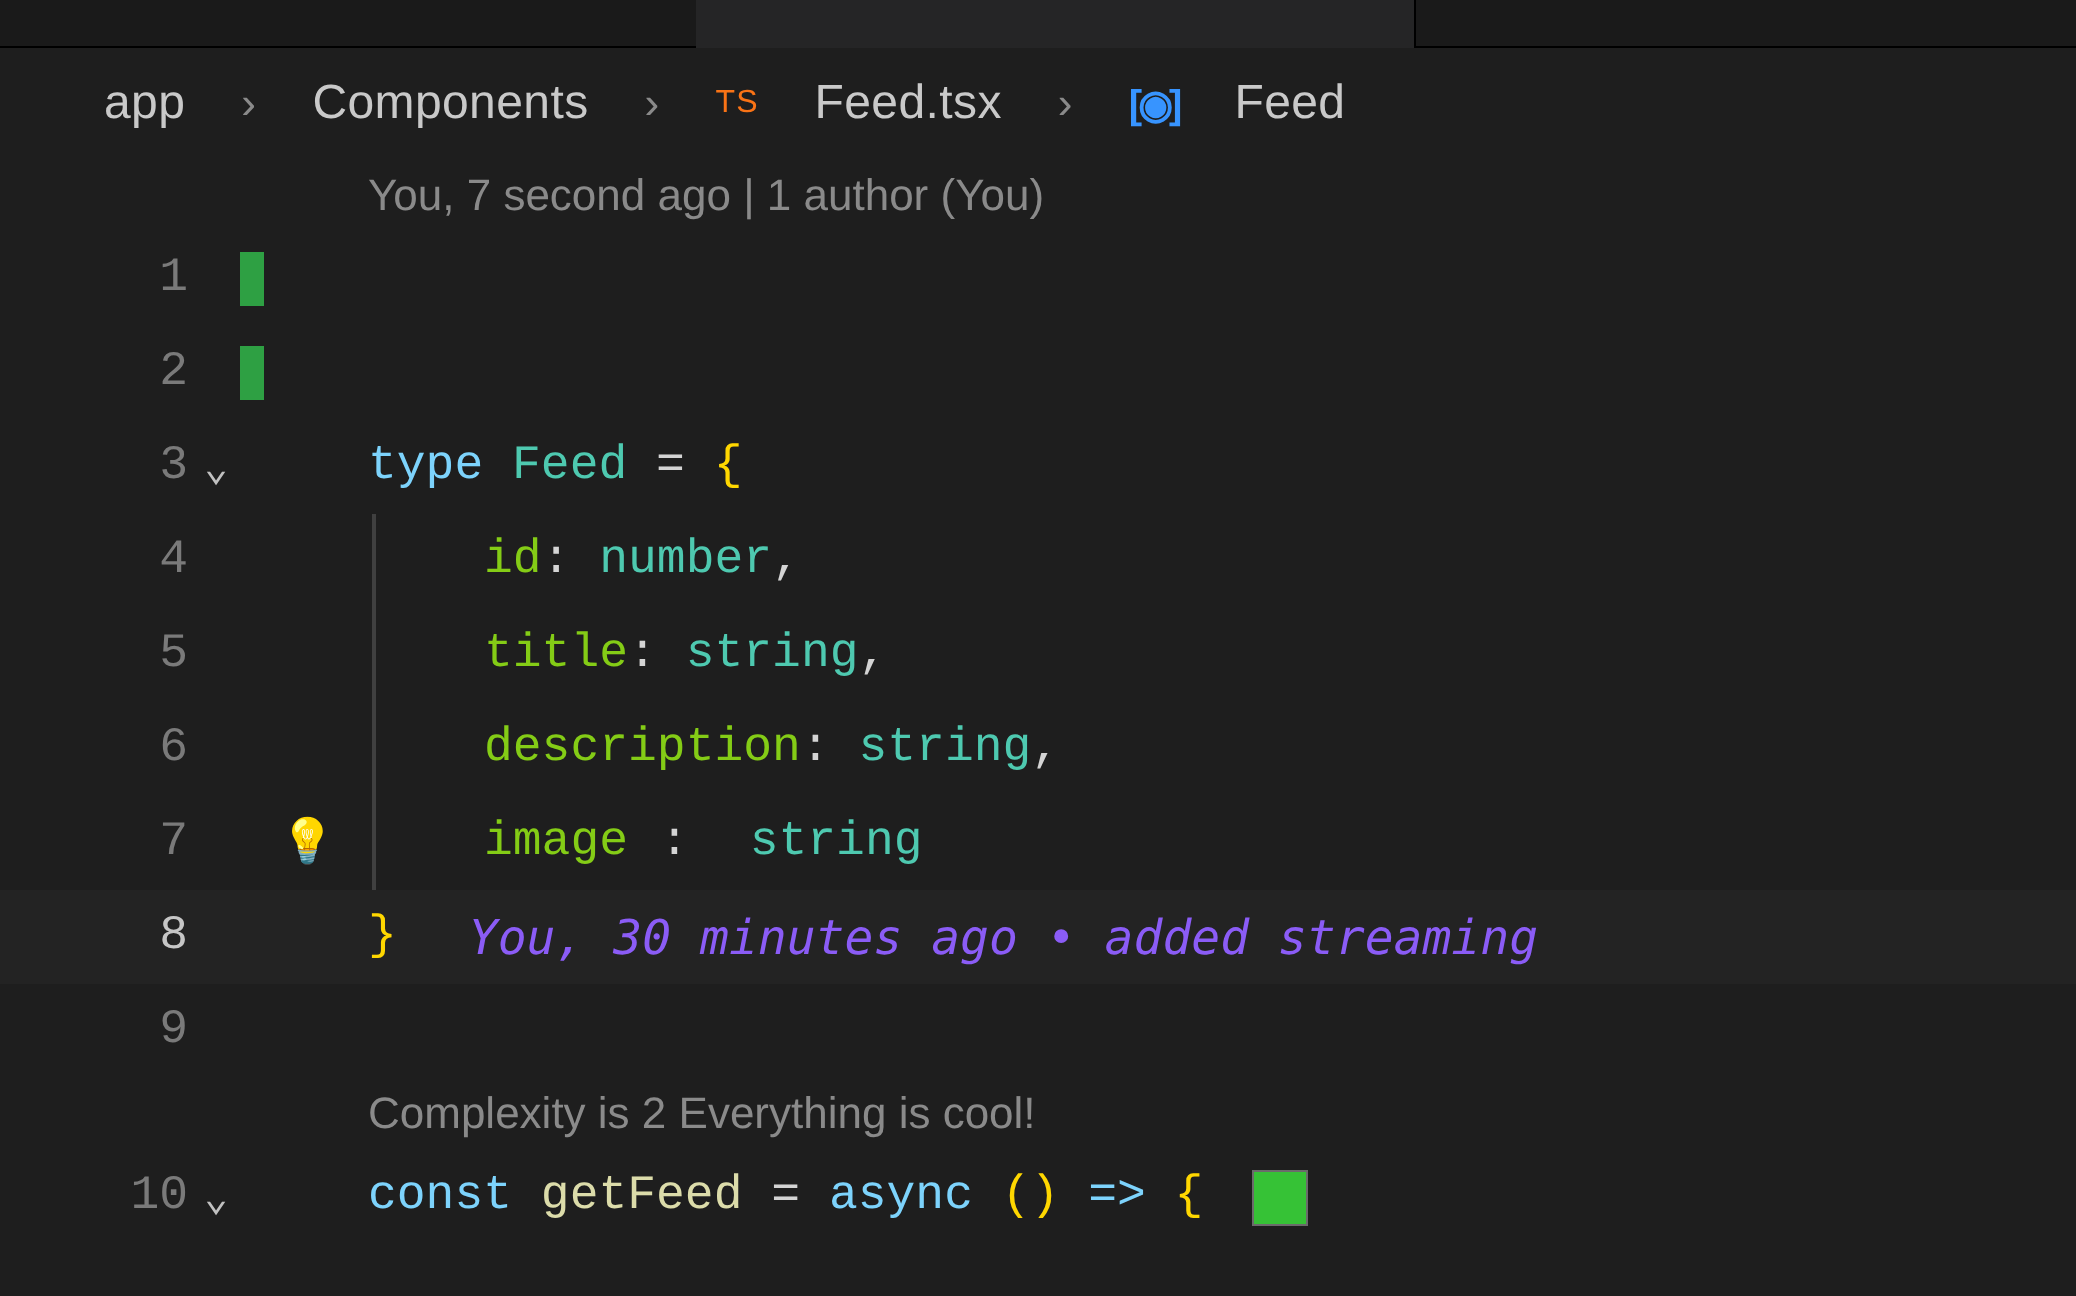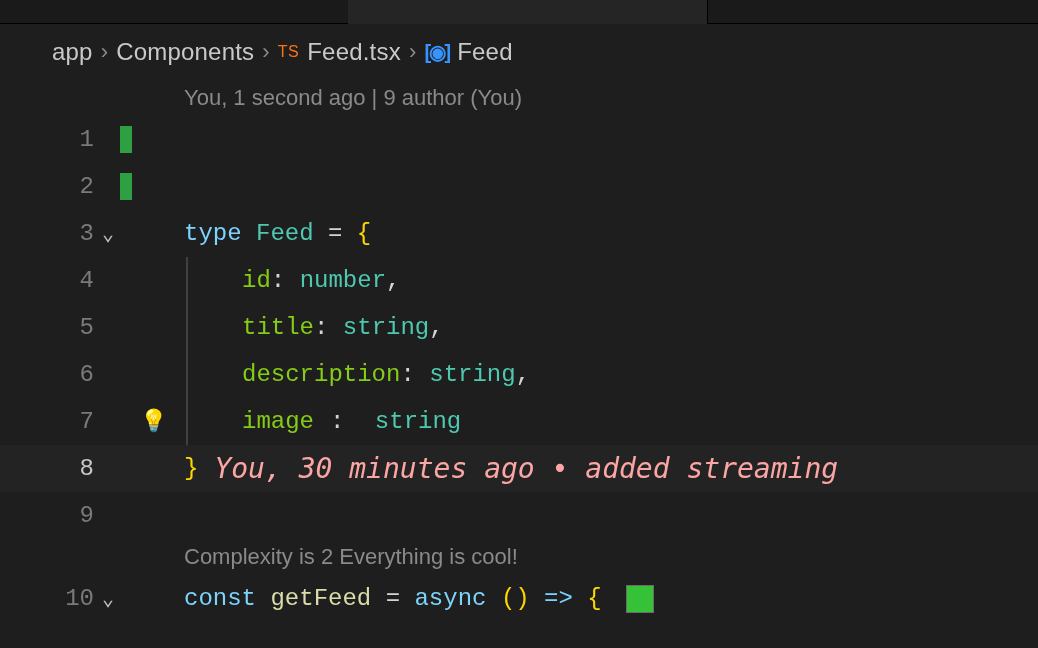--- a/index.html
+++ b/index.html
@@ -22,21 +22,21 @@
       top: 0;
       left: 348px;
       width: 360px;
       height: 24px;
       background: #252526;
       border-right: 1px solid #000;
     }
     .breadcrumb {
       display: flex;
       align-items: center;
-      gap: 8px;
+      gap: 28px;
       padding: 14px 12px 14px 52px;
       font-size: 24px;
       color: #bdbdbd;
       font-family: -apple-system, "Segoe UI", sans-serif;
       letter-spacing: 0.2px;
     }
     .bc-sep {
       color: #8a8a8a;
       font-size: 22px;
     }
@@ -97,21 +97,21 @@
       display: flex;
       align-items: center;
     }
     .string { color: #ce9178; }
     .keyword { color: #7dd3fc; }
     .typename { color: #4ec9b0; }
     .op { color: #d4d4d4; }
     .punct { color: #d4d4d4; }
     .prop { color: #84cc16; }
     .yellowbrace { color: #ffd700; }
-    .blameinline { color: #fca5a5; font-style: italic; font-size: 28px; margin-left: 16px; font-family: Menlo, monospace; }
+    .blameinline { color: #8b5cf6; font-style: italic; font-size: 24px; margin-left: 36px; font-family: Menlo, monospace; }
     .indent-guide {
       position: absolute;
       left: 186px;
       top: 0;
       bottom: 0;
       width: 2px;
       background: #404040;
     }
     .indent1 { left: 186px; }
     .bulb {
@@ -143,21 +143,21 @@
   <span class="bc-sep">›</span>
   <span class="bc-item">Components</span>
   <span class="bc-sep">›</span>
   <span class="bc-ts">TS</span>
   <span class="bc-item">Feed.tsx</span>
   <span class="bc-sep">›</span>
   <span class="bc-symbol-icon">[◉]</span>
   <span class="bc-item">Feed</span>
 </div>
 
-<div class="annot">You, 1 second ago | 9 author (You)</div>
+<div class="annot">You, 7 second ago | 1 author (You)</div>
 
 <div class="editor">
 
   <div class="line">
     <div class="gutter">
       <span class="ln">1</span>
       <span class="fold"></span>
       <div class="greenbar"></div>
     </div>
   </div>

